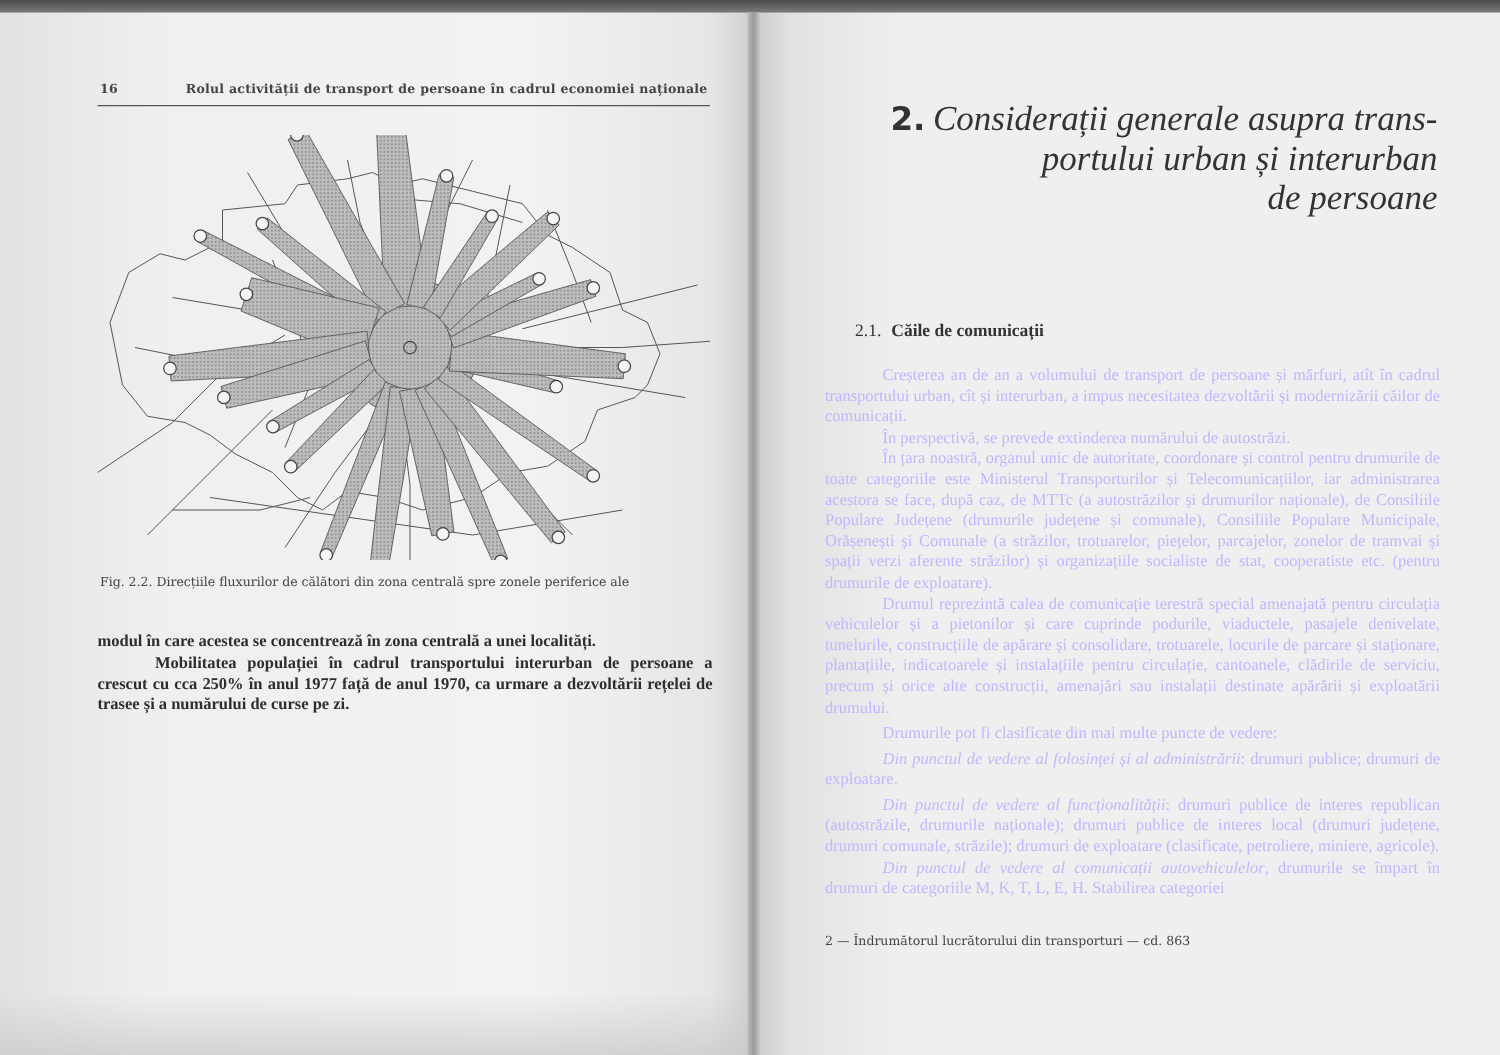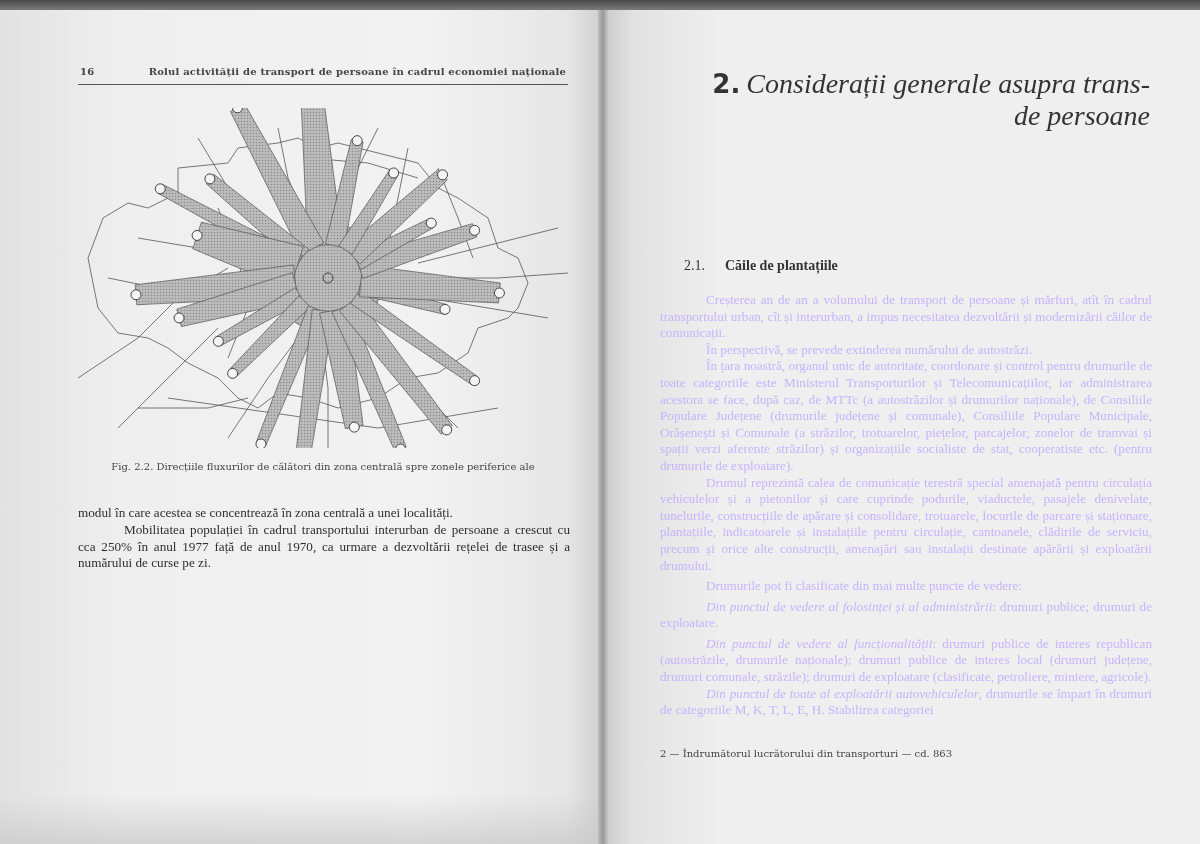--- a/index.html
+++ b/index.html
@@ -29,48 +29,49 @@
     font-size: 10px; font-weight: bold; color: #444;
     display: flex; justify-content: space-between;
     font-family: "DejaVu Serif", serif; letter-spacing: 0.2px; gap: 40px;
   }
   .running-head .title { font-weight: bold; }
   .head-rule { position: absolute; left: 78px; top: 84px; width: 490px; height: 1px; background: #555; }
 
   .figure { position: absolute; left: 78px; top: 108px; width: 500px; height: 340px; }
   .fig-caption {
     position: absolute; left: 80px; top: 460px; width: 486px;
-    font-size: 10px; color: #444; text-align: center; line-height: 14px;
+    font-size: 10px; color: #444; line-height: 14px;
     font-family: "DejaVu Serif", serif;
   }
 
   .body-left {
     position: absolute; left: 78px; top: 505px; width: 492px;
     font-size: 13.2px; line-height: 16.8px; text-align: justify; color: #2e2e2e;
     font-family: "Liberation Serif", serif;
+    font-weight: bold;
   }
   .body-left p, .body-right p { margin: 0; }
   .indent { text-indent: 46px; }
 
   .chapter-title {
-    position: absolute; left: 700px; top: 68px; width: 450px;
+    position: absolute; left: 700px; top: 80px; width: 450px;
     text-align: right; font-style: italic; font-size: 28px; line-height: 31px; color: #333;
     font-family: "Liberation Serif", serif;
   }
   .chapter-num {
     font-style: normal; font-weight: bold; font-family: "DejaVu Sans", sans-serif;
     font-size: 26px; margin-right: 6px;
   }
 
   .section-heading {
     position: absolute; left: 684px; top: 258px;
     font-size: 14px; font-weight: bold; color: #333;
     font-family: "Liberation Serif", serif;
   }
-  .section-heading .num { font-weight: normal; margin-right: 20px; }
+  .section-heading .num { font-weight: normal; margin-right: 8px; }
 
   .body-right {
     position: absolute; left: 660px; top: 292px; width: 492px;
     font-size: 13.2px; line-height: 16.6px; text-align: justify; color: #c4b5fd;
     font-family: "Liberation Serif", serif;
   }
   .body-right .gap { margin-top: 4px; }
   .body-right em { font-style: italic; }
 
   .footer-note {
@@ -180,31 +181,32 @@
   <div>Fig. 2.2. Direcțiile fluxurilor de călători din zona centrală spre zonele periferice ale</div>
 </div>
 
 <div class="body-left">
   <p>modul în care acestea se concentrează în zona centrală a unei localități.</p>
   <p class="indent">Mobilitatea populației în cadrul transportului interurban de persoane a crescut cu cca 250% în anul 1977 față de anul 1970, ca urmare a dezvoltării rețelei de trasee și a numărului de curse pe zi.</p>
 </div>
 
 <div class="chapter-title">
   <div><span class="chapter-num">2.</span><span>Considerații generale asupra trans-</span></div>
+  <div>portului urban și interurban</div>
   <div>de persoane</div>
 </div>
 
 <div class="section-heading">
-  <span class="num">2.1.</span><span>Căile de plantațiile</span>
+  <span class="num">2.1.</span><span>Căile de comunicații</span>
 </div>
 
 <div class="body-right">
   <p class="indent">Creșterea an de an a volumului de transport de persoane și mărfuri, atît în cadrul transportului urban, cît și interurban, a impus necesitatea dezvoltării și modernizării căilor de comunicații.</p>
   <p class="indent">În perspectivă, se prevede extinderea numărului de autostrăzi.</p>
   <p class="indent">În țara noastră, organul unic de autoritate, coordonare și control pentru drumurile de toate categoriile este Ministerul Transporturilor și Telecomunicațiilor, iar administrarea acestora se face, după caz, de MTTc (a autostrăzilor și drumurilor naționale), de Consiliile Populare Județene (drumurile județene și comunale), Consiliile Populare Municipale, Orășenești și Comunale (a străzilor, trotuarelor, piețelor, parcajelor, zonelor de tramvai și spații verzi aferente străzilor) și organizațiile socialiste de stat, cooperatiste etc. (pentru drumurile de exploatare).</p>
   <p class="indent">Drumul reprezintă calea de comunicație terestră special amenajată pentru circulația vehiculelor și a pietonilor și care cuprinde podurile, viaductele, pasajele denivelate, tunelurile, construcțiile de apărare și consolidare, trotuarele, locurile de parcare și staționare, plantațiile, indicatoarele și instalațiile pentru circulație, cantoanele, clădirile de serviciu, precum și orice alte construcții, amenajări sau instalații destinate apărării și exploatării drumului.</p>
   <p class="indent gap">Drumurile pot fi clasificate din mai multe puncte de vedere:</p>
   <p class="indent gap"><em>Din punctul de vedere al folosinței și al administrării</em><span>: drumuri publice; drumuri de exploatare.</span></p>
   <p class="indent gap"><em>Din punctul de vedere al funcționalității</em><span>: drumuri publice de interes republican (autostrăzile, drumurile naționale); drumuri publice de interes local (drumuri județene, drumuri comunale, străzile); drumuri de exploatare (clasificate, petroliere, miniere, agricole).</span></p>
-  <p class="indent"><em>Din punctul de toate al exploatării autovehiculelor</em><span>, drumurile se împart în drumuri de categoriile M, K, T, L, E, H. Stabilirea categoriei</span></p>
+  <p class="indent"><em>Din punctul de vedere al comunicații autovehiculelor</em><span>, drumurile se împart în drumuri de categoriile M, K, T, L, E, H. Stabilirea categoriei</span></p>
 </div>
 
 <div class="footer-note">2 — Îndrumătorul lucrătorului din transporturi — cd. 863</div>
 
 </body></html>

